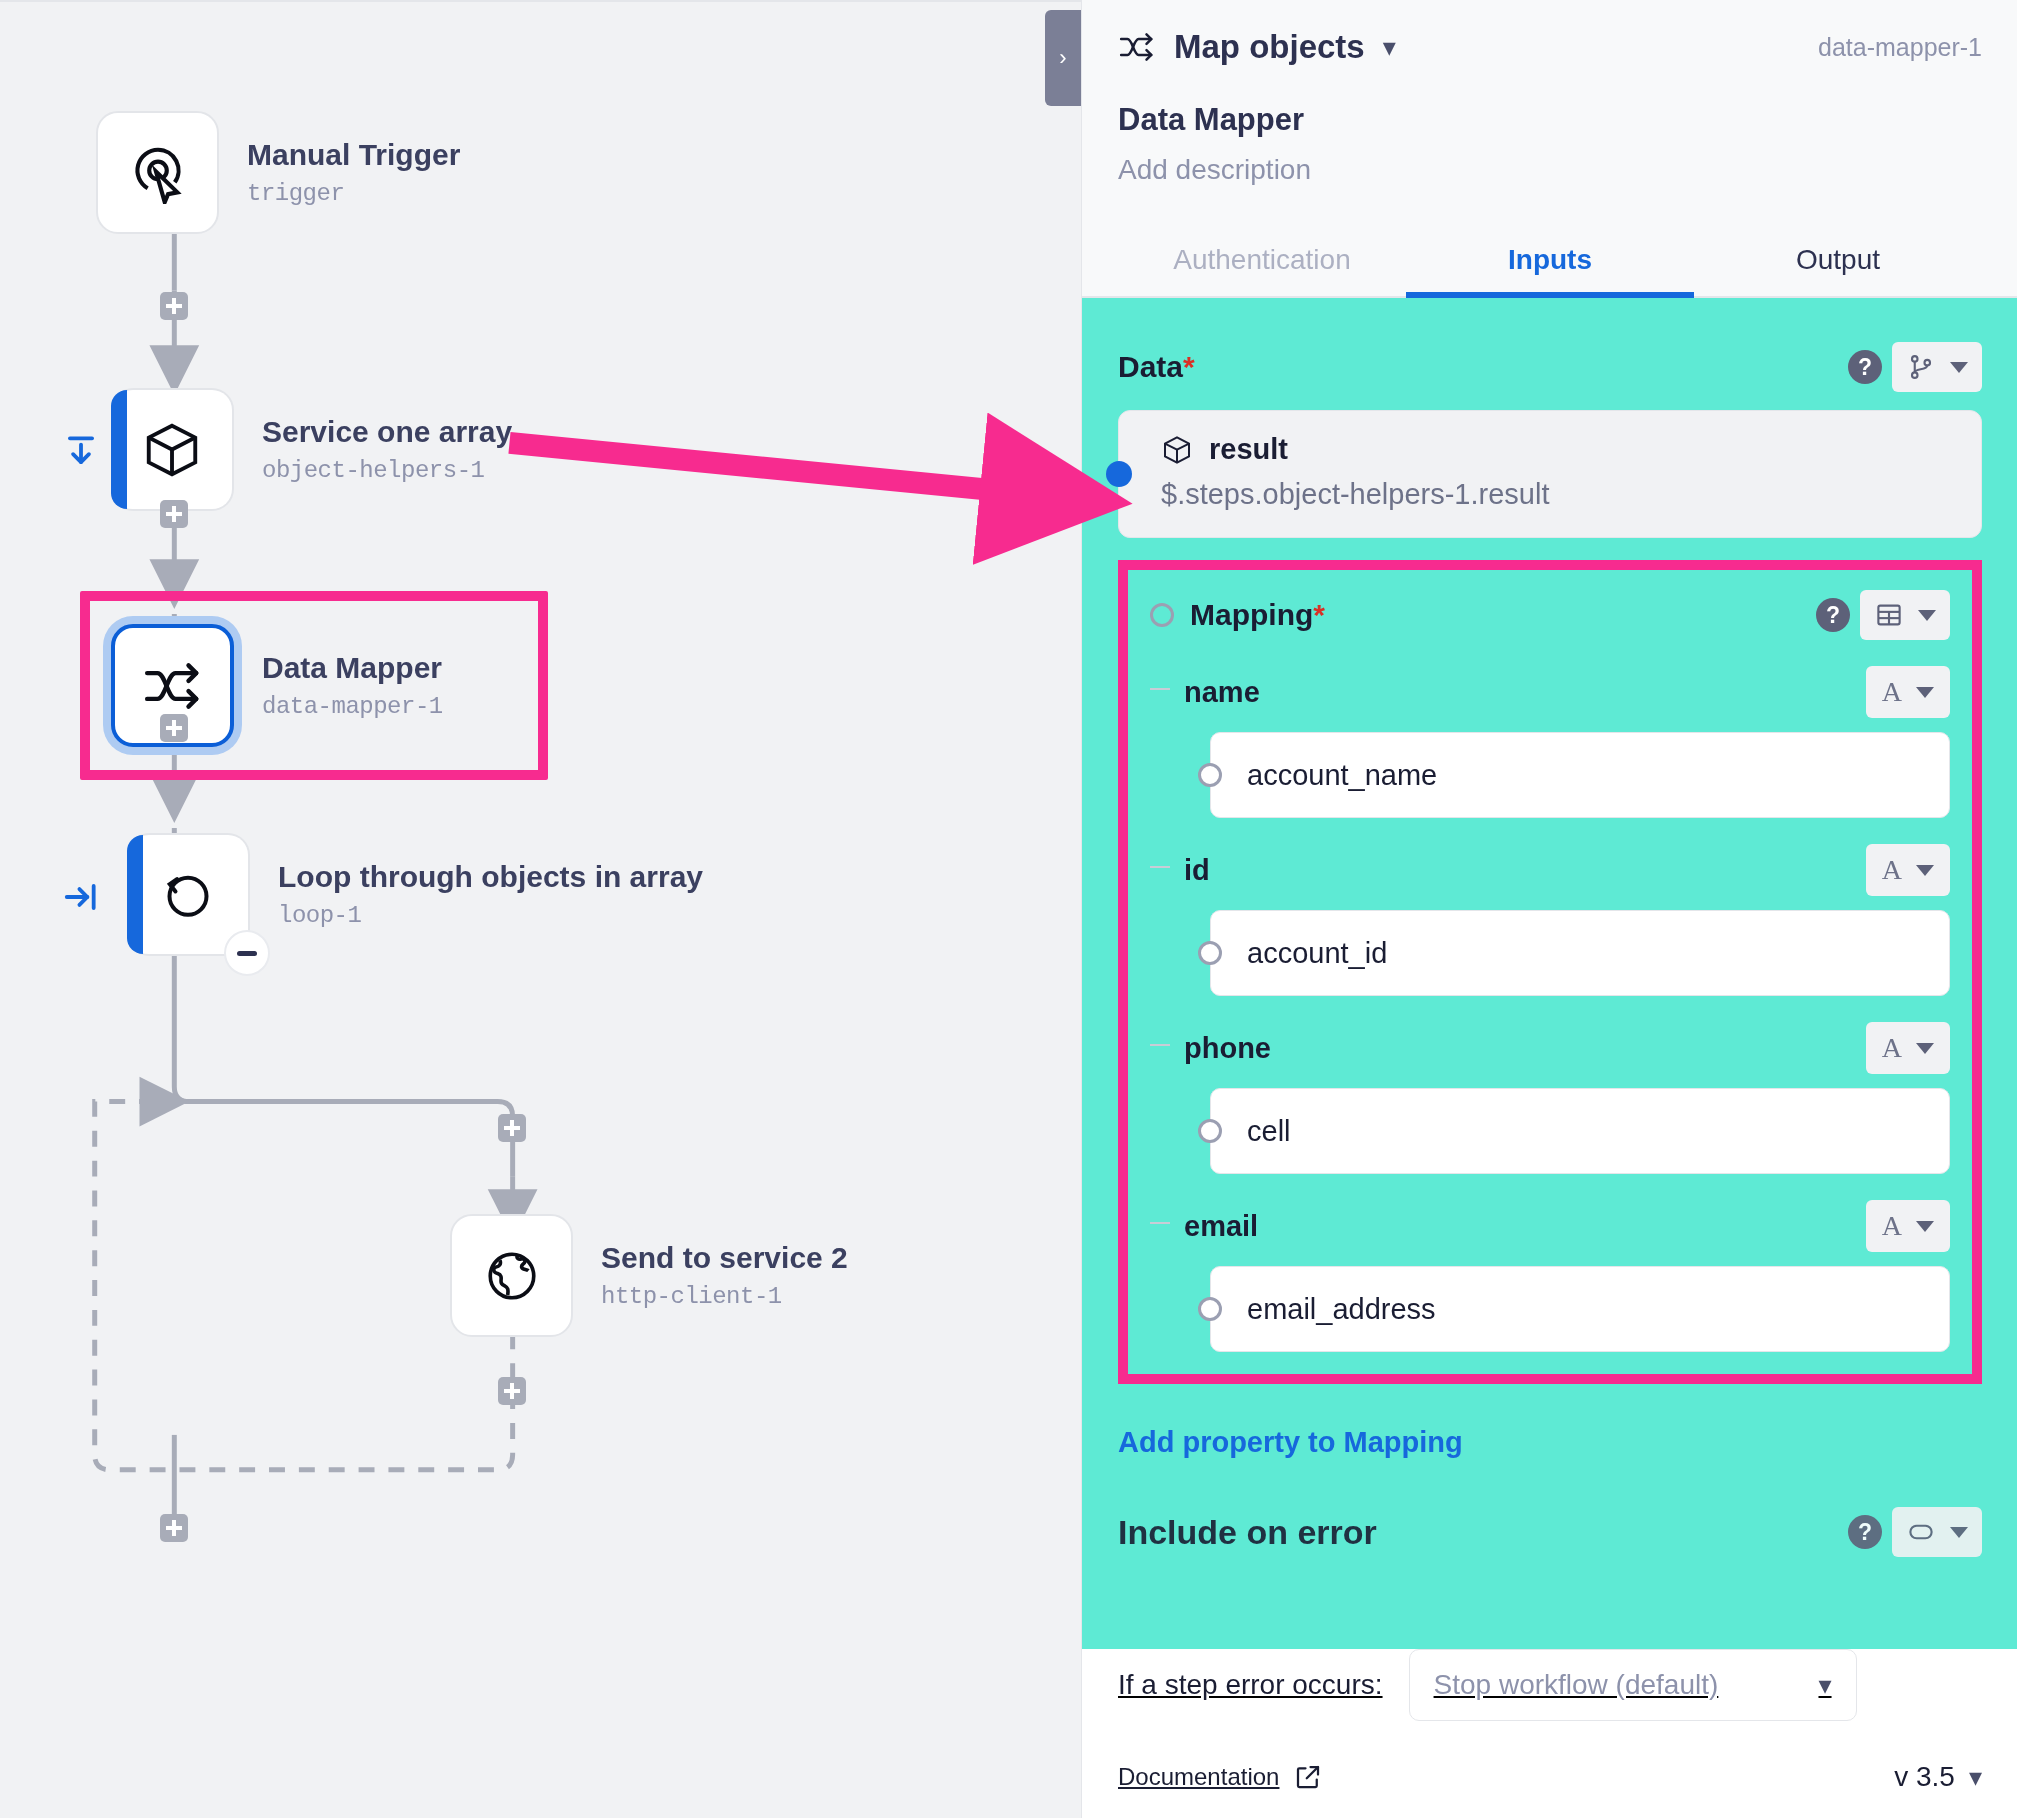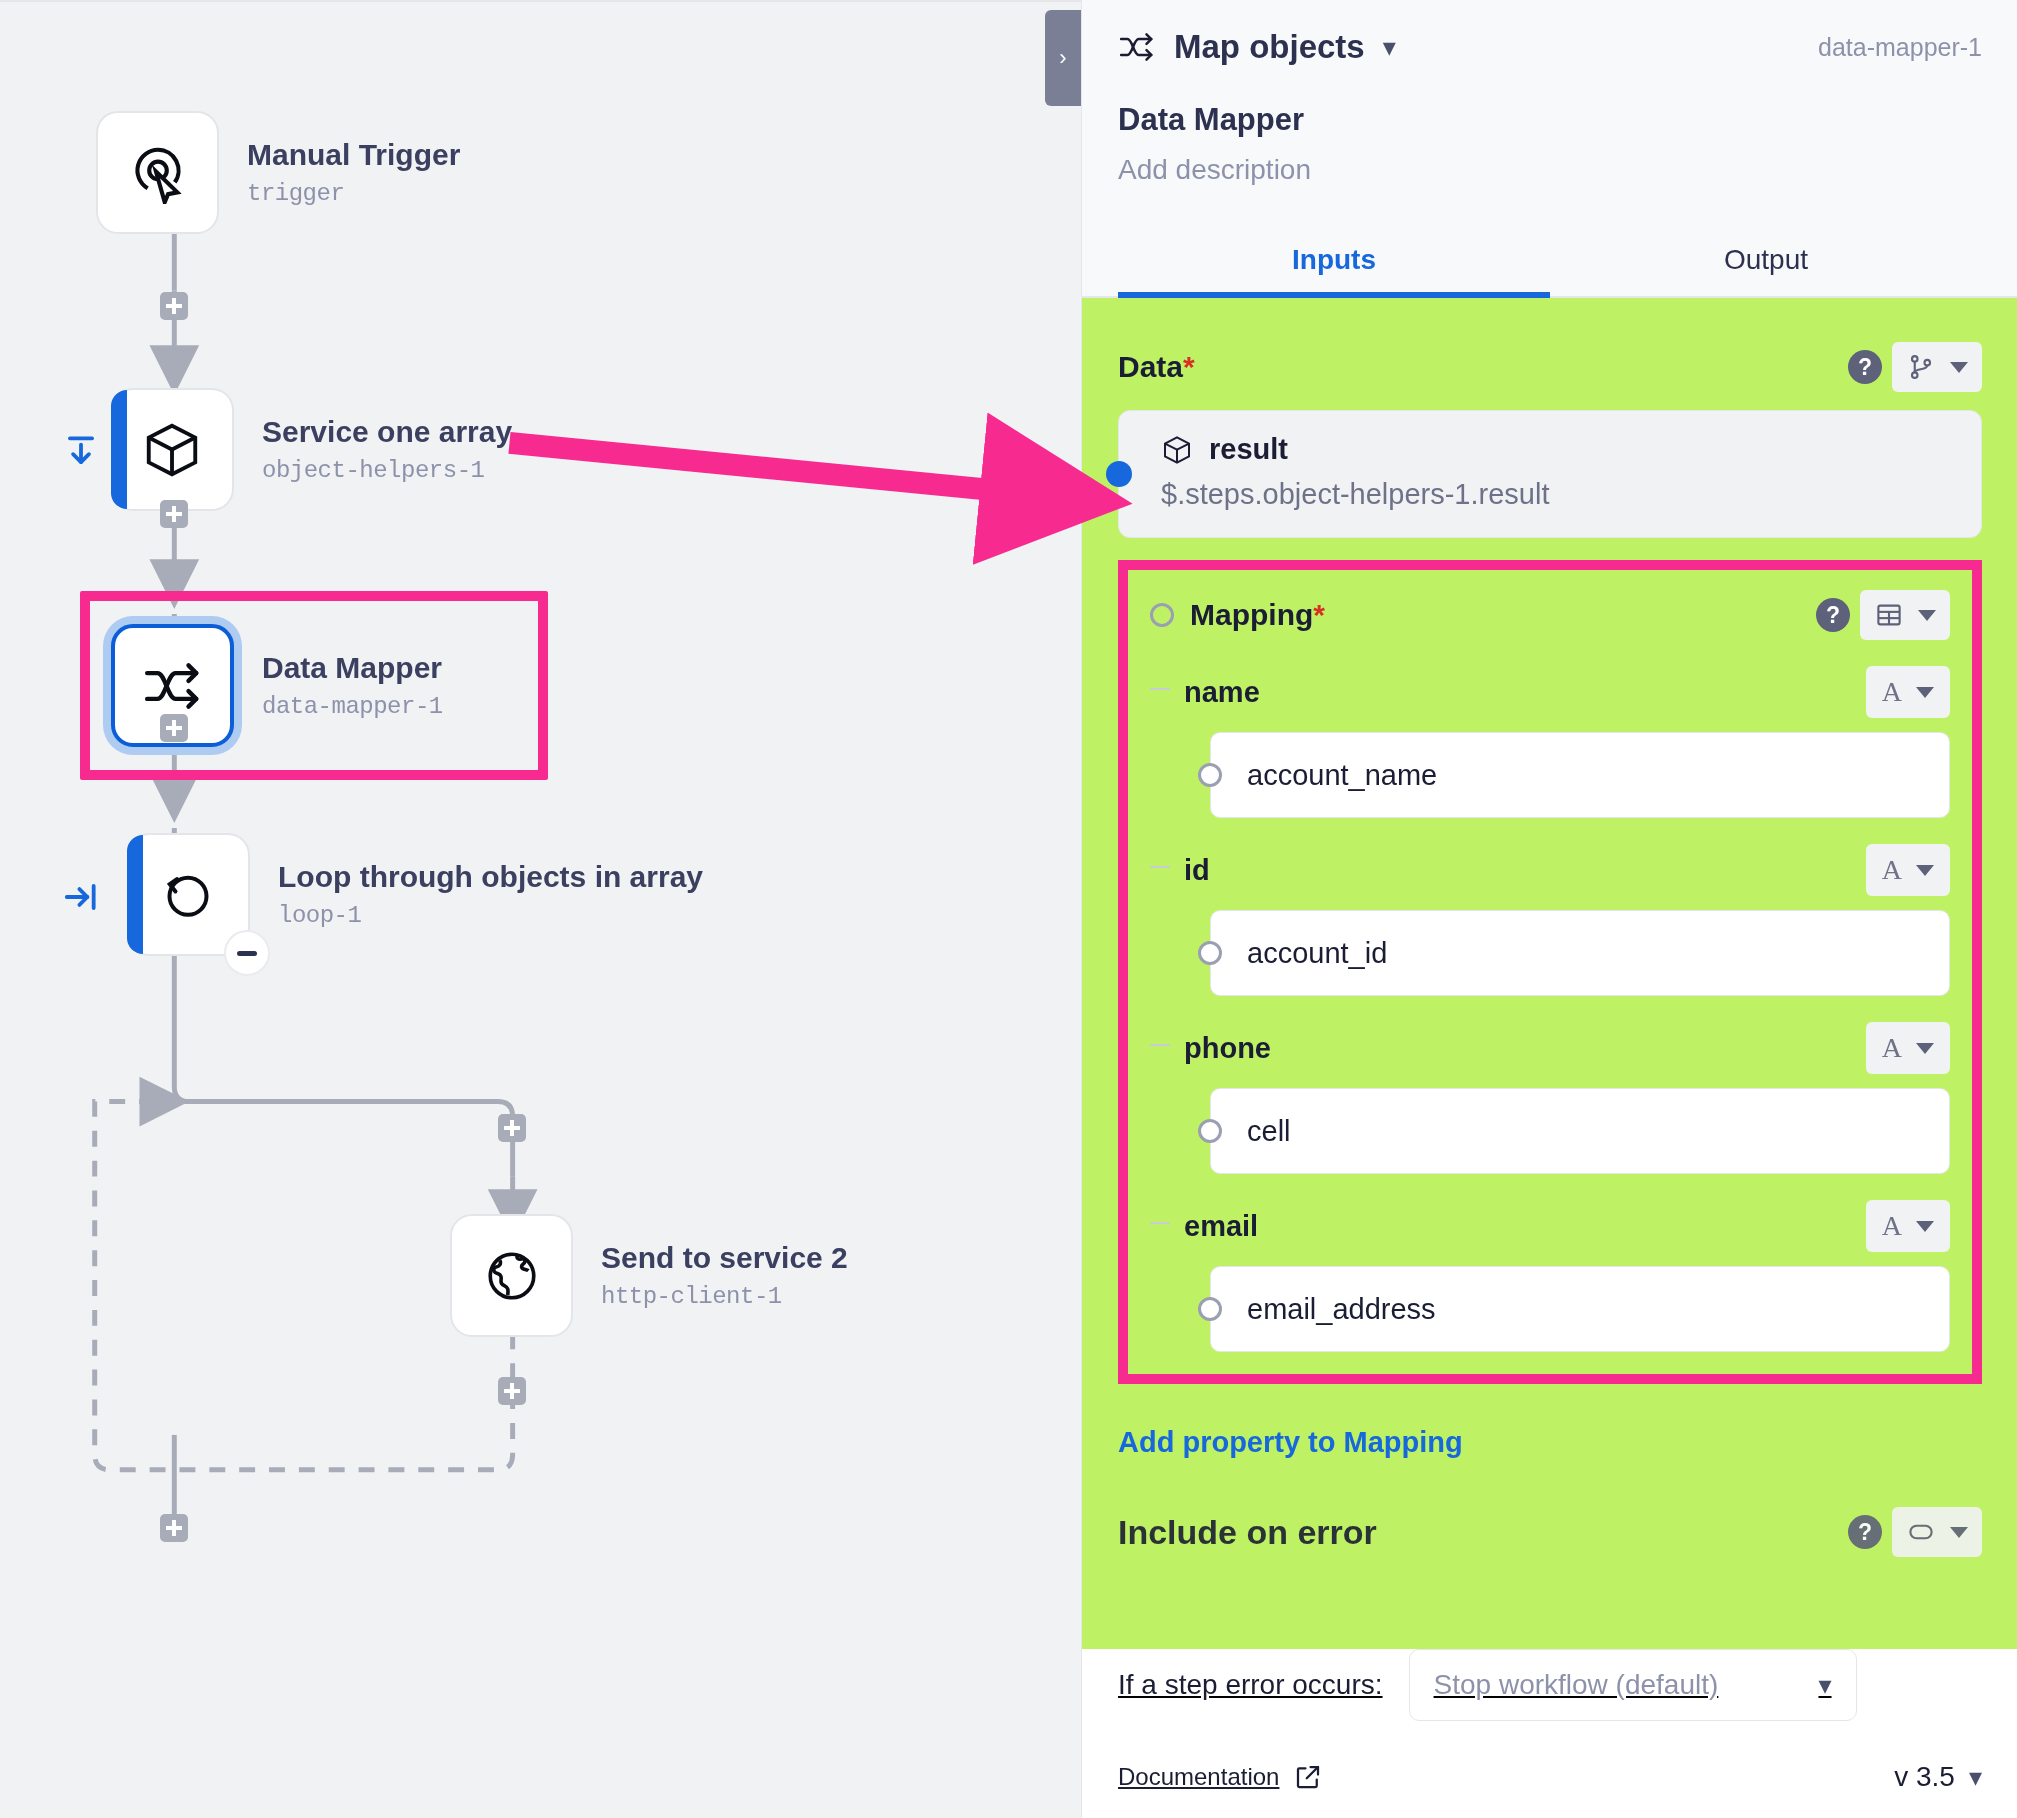--- a/index.html
+++ b/index.html
@@ -89,21 +89,21 @@
     border-radius: 6px 0 0 6px;
     display: flex; align-items: center; justify-content: center;
     color: #fff; font-size: 22px;
     z-index: 30;
   }
 
   
   .panel {
     position: relative;
     width: 937px; height: 1819px;
-    background: #bef264;
+    background: #5eead4;
     display: flex; flex-direction: column;
     border-left: 1px solid #e4e6ea;
   }
   .panel-head { background: #f8f9fa; padding: 28px 36px 0 36px; }
   .panel-head-top { display: flex; align-items: center; justify-content: space-between; }
   .step-type { display: flex; align-items: center; gap: 18px; }
   .step-type-name { font-size: 33px; font-weight: 700; color: #2d3150; }
   .chev { color: #4a4f6b; font-size: 26px; }
   .step-id { font-size: 25px; color: #8d92ab; font-family: "Liberation Sans", sans-serif; }
   .step-name { font-size: 31px; font-weight: 700; color: #2d3150; margin-top: 36px; }
@@ -373,20 +373,21 @@
           <span class="step-type-name">Map objects</span>
           <span class="chev">▾</span>
         </div>
         <div class="step-id">data-mapper-1</div>
       </div>
 
       <div class="step-name">Data Mapper</div>
       <div class="step-desc">Add description</div>
 
       <div class="tabs">
+        <div class="tab muted">Authentication</div>
         <div class="tab active">Inputs</div>
         <div class="tab">Output</div>
       </div>
     </div>
     <div class="tabs-underline"></div>
 
     <div class="panel-body">
 
       <div class="field-head">
         <div class="field-label">

